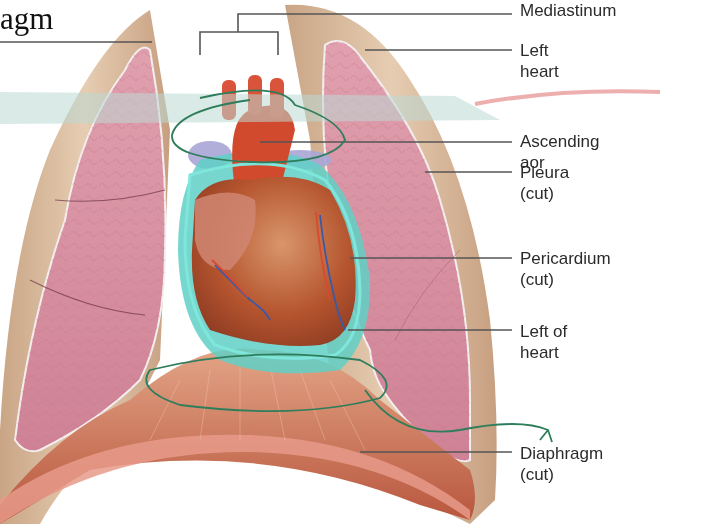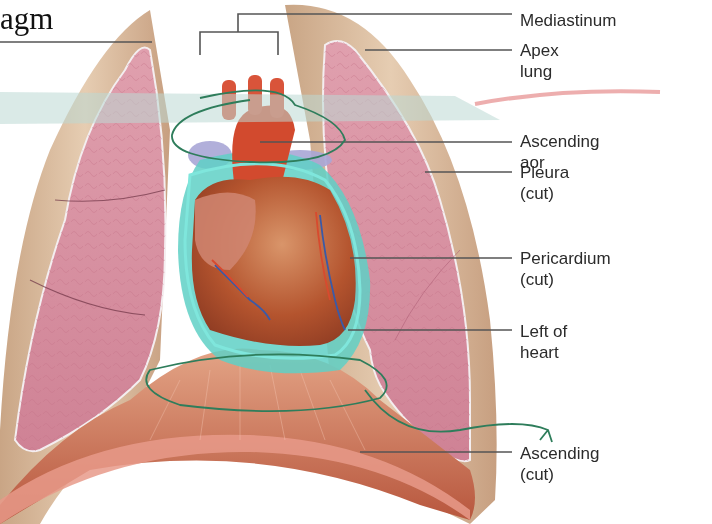--- a/index.html
+++ b/index.html
@@ -107,23 +107,23 @@
 
     <g stroke="#2e7d5b" stroke-width="1.8" fill="none">
       <path d="M200 98 Q280 80 295 105 Q340 120 345 140 Q330 165 250 162 Q170 158 172 135 Q178 110 250 100"></path>
       <path d="M150 370 Q250 345 360 360 Q400 380 380 398 Q300 420 180 405 Q135 390 150 370 Z"></path>
       <path d="M365 390 Q400 440 460 430 Q520 418 548 430 L552 442 M548 430 L540 440"></path>
     </g>
   </svg>
 
   <div class="cut-label">agm</div>
 
-  <div class="label" style="top:10px">Mediastinum</div>
-  <div class="label" style="top:40px">Apex lung</div>
+  <div class="label" style="top:0">Mediastinum</div>
+  <div class="label" style="top:40px">Left heart</div>
   <div class="label" style="top:162px">Pleura (cut)</div>
   <div class="label" style="top:131px">Ascending aor</div>
   <div class="label" style="top:248px">Pericardium
 (cut)</div>
   <div class="label" style="top:321px">Left of
 heart</div>
-  <div class="label" style="top:443px">Ascending
+  <div class="label" style="top:443px">Diaphragm
 (cut)</div>
 </div>
 
 </body></html>

